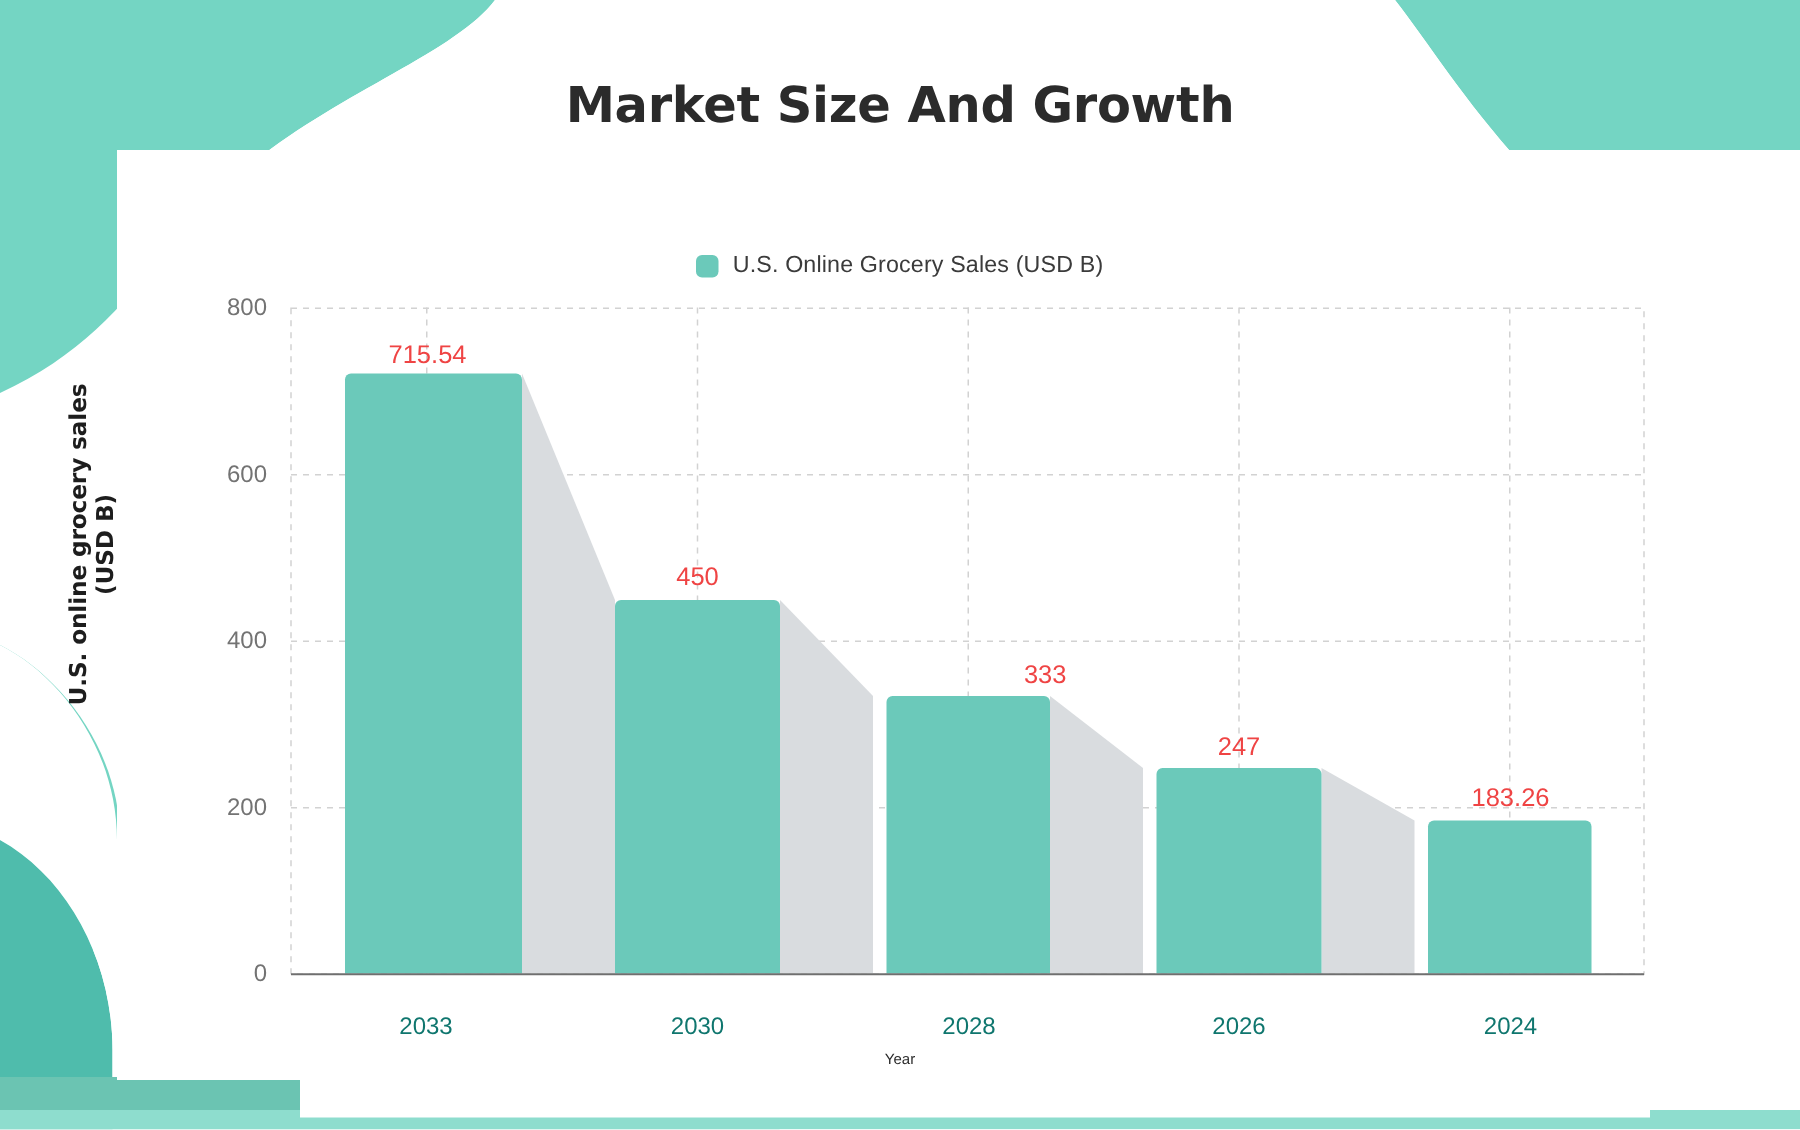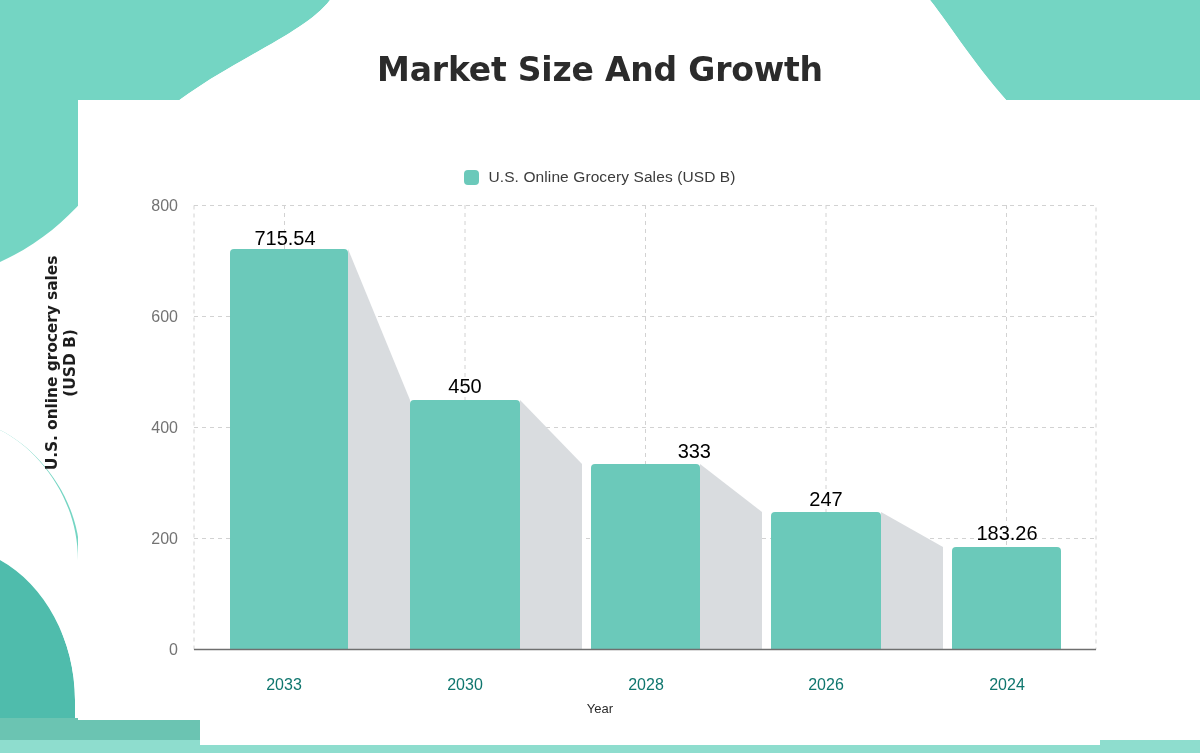--- a/index.html
+++ b/index.html
@@ -95,42 +95,42 @@
     font-size: 15.5px;
     color: #1d1d1d;
     letter-spacing: -0.1px;
   }
   .axis-title-x {
     position: absolute;
     left: 0;
     top: 701px;
     width: 1200px;
     text-align: center;
-    font-size: 13px;
+    font-size: 10px;
     color: #2b2b2b;
   }
   .ytick {
     position: absolute;
     right: 1078px;  
     font-size: 16px;
     color: #737373;
     text-align: right;
     white-space: nowrap;
   }
   .xtick {
     position: absolute;
     font-size: 16px;
     color: #0f766e;
     text-align: center;
     white-space: nowrap;
   }
   .datalabel {
     position: absolute;
-    font-size: 20px;
-    color: #000000;
+    font-size: 17px;
+    color: #ef4444;
     text-align: center;
     white-space: nowrap;
   }
   #svg-plot {
     position: absolute;
     left: 0;
     top: 0;
   }
 </style>
 </head>

